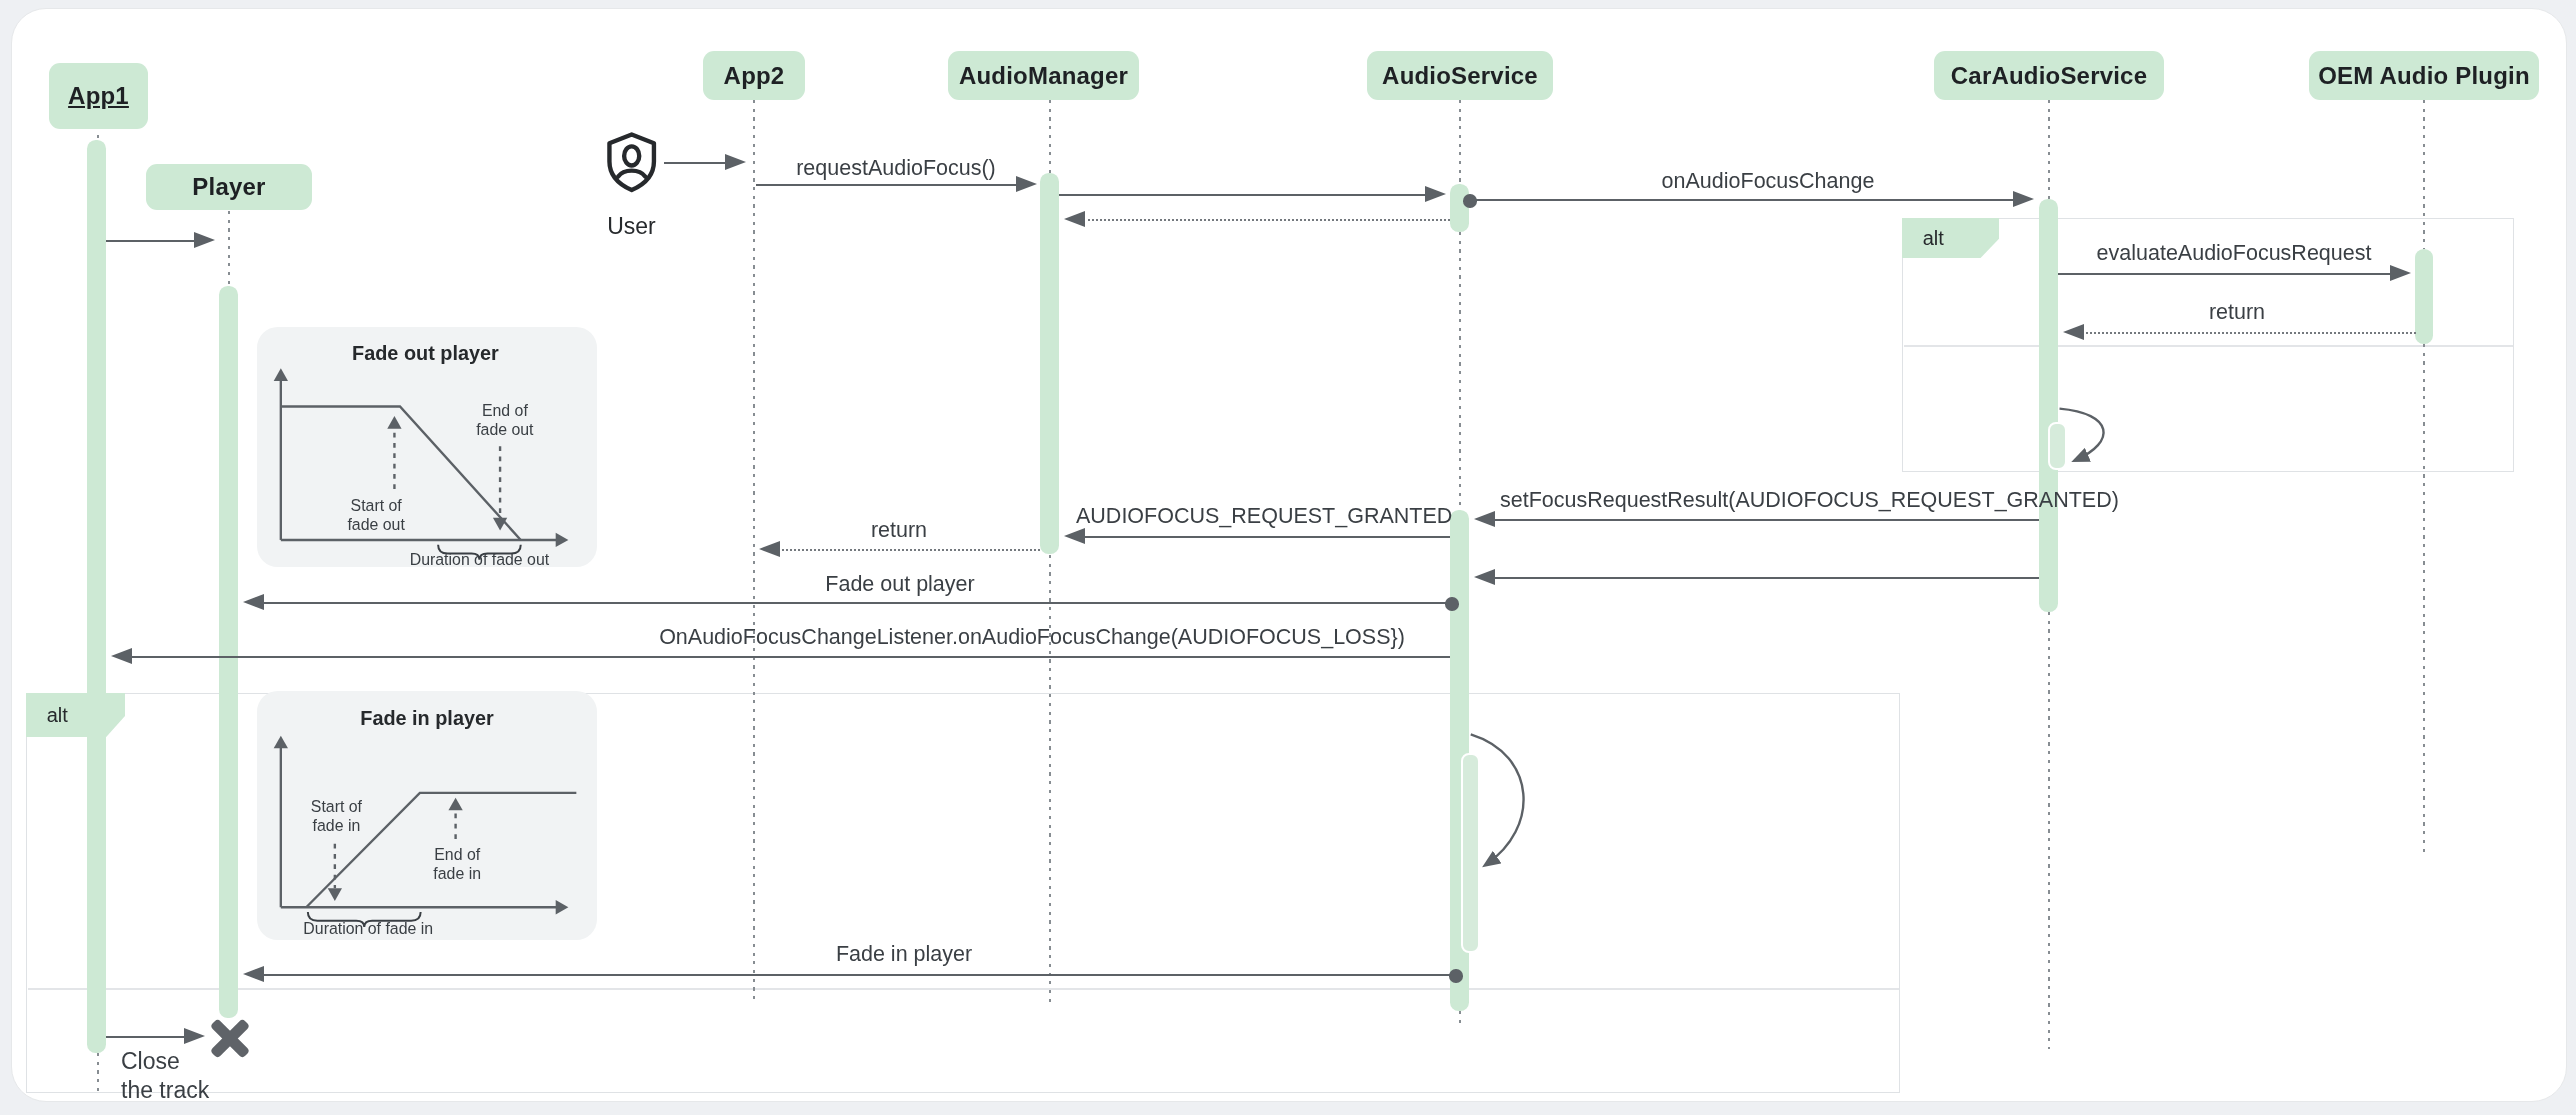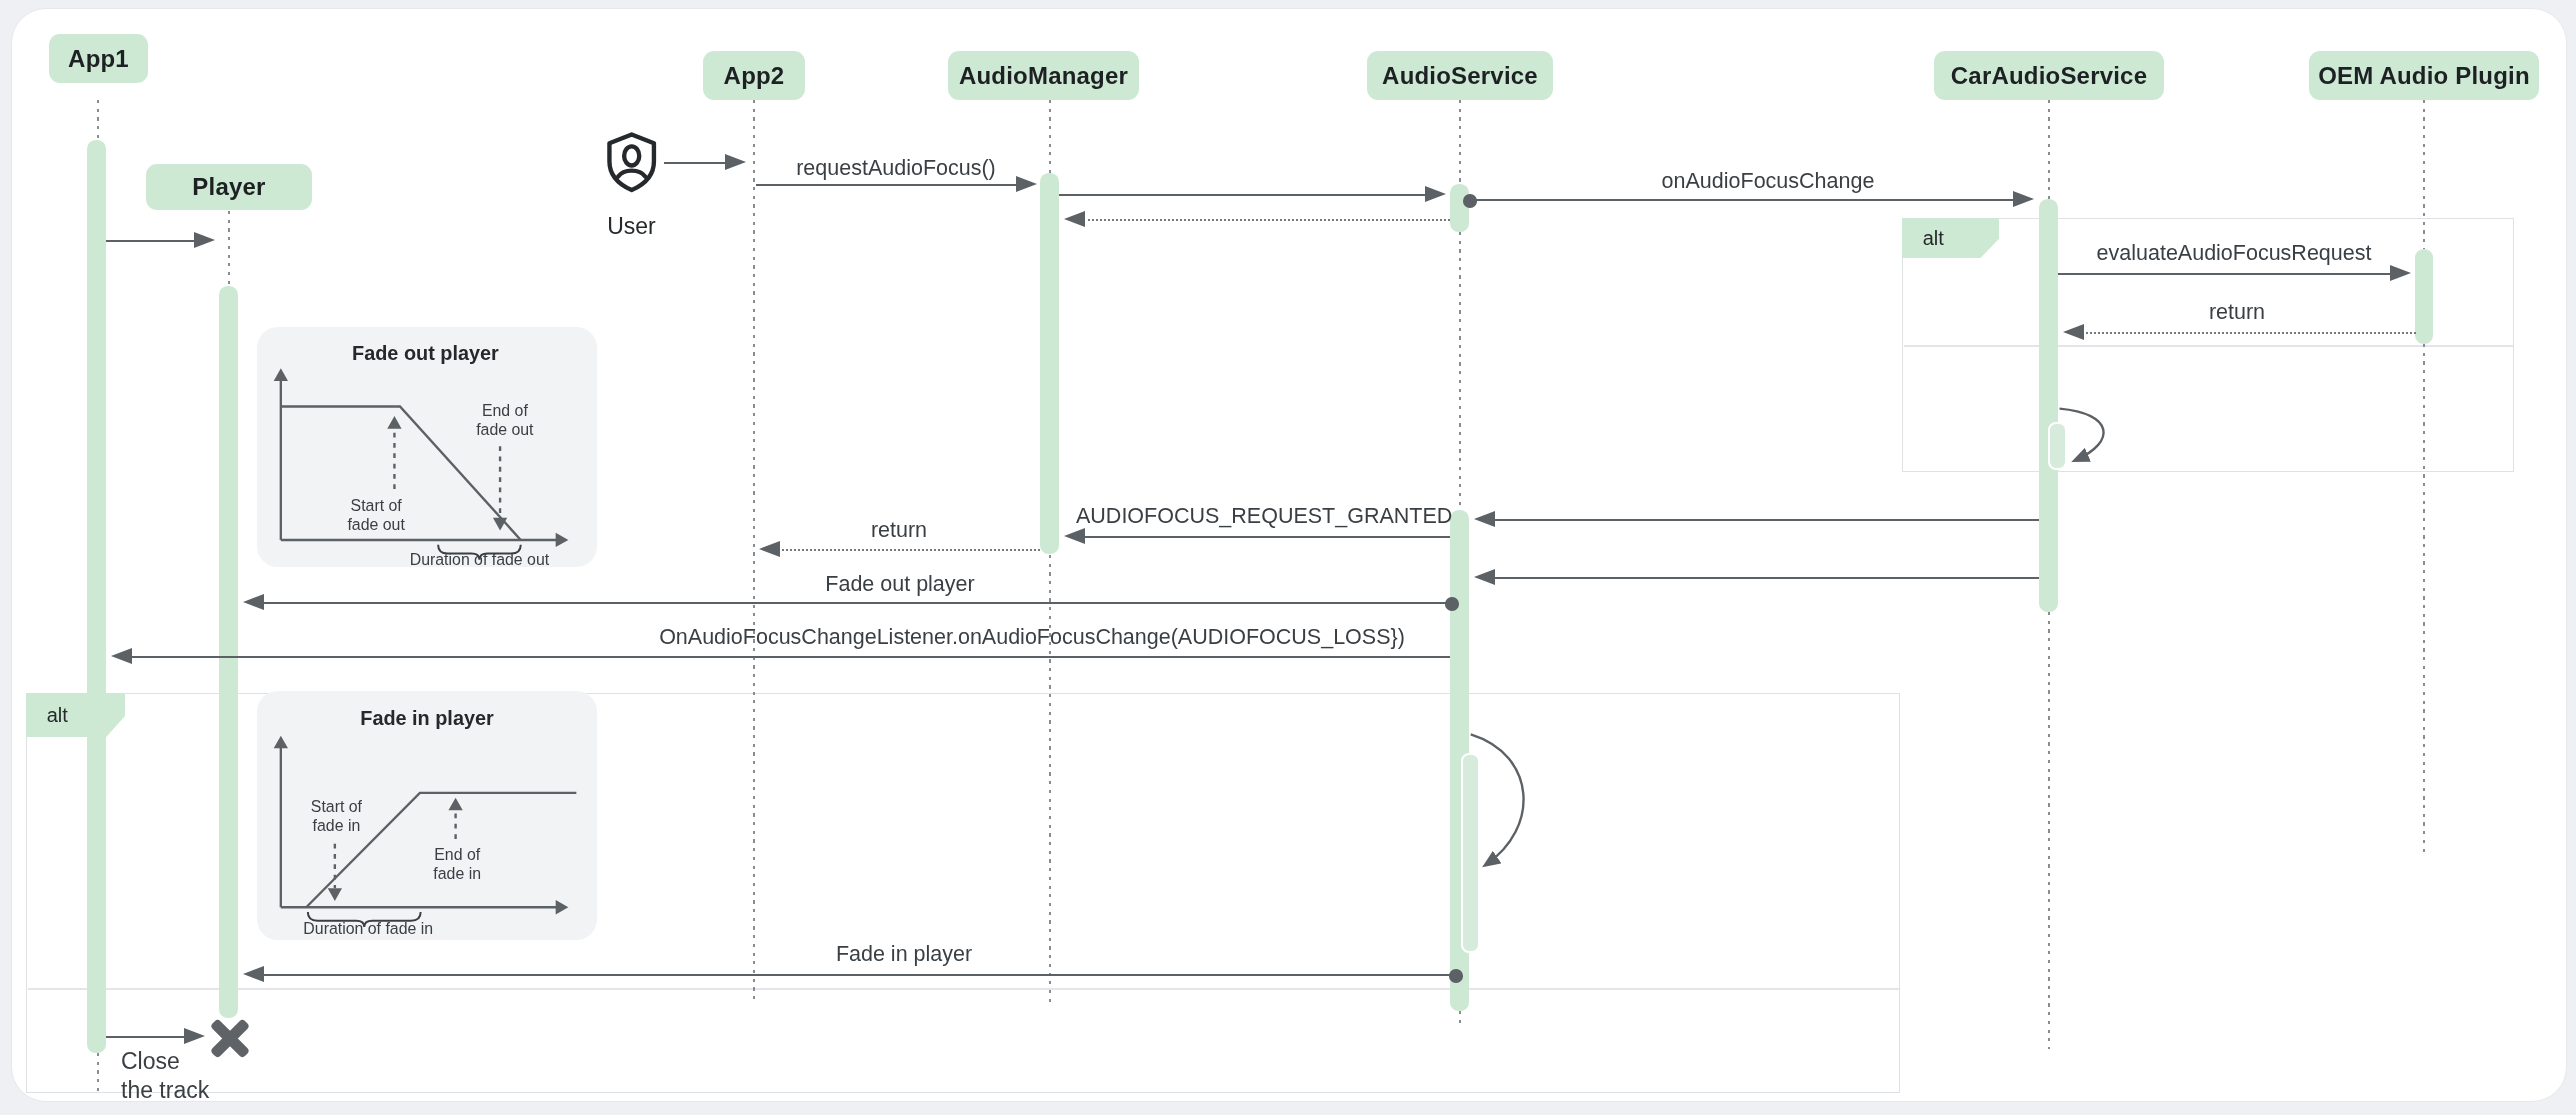--- a/index.html
+++ b/index.html
@@ -63,21 +63,21 @@
     <div class="inset" style="left: 257px; top: 691px; width: 340px; height: 249px;"></div>
     <div class="act" style="left: 87px; top: 140px; width: 19px; height: 913px;"></div>
     <div class="act" style="left: 219px; top: 286px; width: 19px; height: 732px;"></div>
     <div class="act" style="left: 1040px; top: 173px; width: 19px; height: 381px;"></div>
     <div class="act" style="left: 1450px; top: 184px; width: 19px; height: 48px;"></div>
     <div class="act" style="left: 1450px; top: 510px; width: 19px; height: 501px;"></div>
     <div class="act nested" style="left: 1461px; top: 753px; width: 19px; height: 200px;"></div>
     <div class="act" style="left: 2039px; top: 199px; width: 19px; height: 413px;"></div>
     <div class="act nested" style="left: 2048px; top: 422px; width: 19px; height: 48px;"></div>
     <div class="act" style="left: 2415px; top: 249px; width: 17.5px; height: 95px;"></div>
-    <div class="pbox" style="left: 49px; top: 34px; width: 99px; height: 49px;">
+    <div class="pbox" style="left: 49px; top: 63px; width: 99px; height: 66px; text-decoration: underline;">
       <span>App1</span>
     </div>
     <div class="pbox" style="left: 703px; top: 51px; width: 102px; height: 49px;">
       <span>App2</span>
     </div>
     <div class="pbox" style="left: 948px; top: 51px; width: 191px; height: 49px;">
       <span>AudioManager</span>
     </div>
     <div class="pbox" style="left: 1367px; top: 51px; width: 186px; height: 49px;">
       <span>AudioService</span>
@@ -107,20 +107,21 @@
     <div class="msgline dotted" style="left: 1083px; top: 219px; width: 367px;"></div>
     <div class="head left" style="left: 1064px; top: 211px;"></div>
     <div class="msgline" style="left: 2058px; top: 273px; width: 334px;"></div>
     <div class="head right" style="left: 2390px; top: 265px;"></div>
     <div class="msglabel" style="left: 2234px; transform: translateX(-50%); top: 241px;">evaluateAudioFocusRequest</div>
     <div class="msgline dotted" style="left: 2082px; top: 332px; width: 334px;"></div>
     <div class="head left" style="left: 2063px; top: 324px;"></div>
     <div class="msglabel" style="left: 2237px; transform: translateX(-50%); top: 300px;">return</div>
     <div class="msgline" style="left: 1493px; top: 519px; width: 546px;"></div>
     <div class="head left" style="left: 1474px; top: 511px;"></div>
+    <div class="msglabel" style="left: 1500px; top: 488px;">setFocusRequestResult(AUDIOFOCUS_REQUEST_GRANTED)</div>
     <div class="msgline" style="left: 1083px; top: 536px; width: 367px;"></div>
     <div class="head left" style="left: 1064px; top: 528px;"></div>
     <div class="msglabel" style="left: 1076px; top: 504px;">AUDIOFOCUS_REQUEST_GRANTED</div>
     <div class="msgline dotted" style="left: 778px; top: 549px; width: 262px;"></div>
     <div class="head left" style="left: 759px; top: 541px;"></div>
     <div class="msglabel" style="left: 899px; transform: translateX(-50%); top: 518px;">return</div>
     <div class="msgline" style="left: 1493px; top: 577px; width: 546px;"></div>
     <div class="head left" style="left: 1474px; top: 569px;"></div>
     <div class="msgline" style="left: 262px; top: 602px; width: 1188px;"></div>
     <div class="head left" style="left: 243px; top: 594px;"></div>

